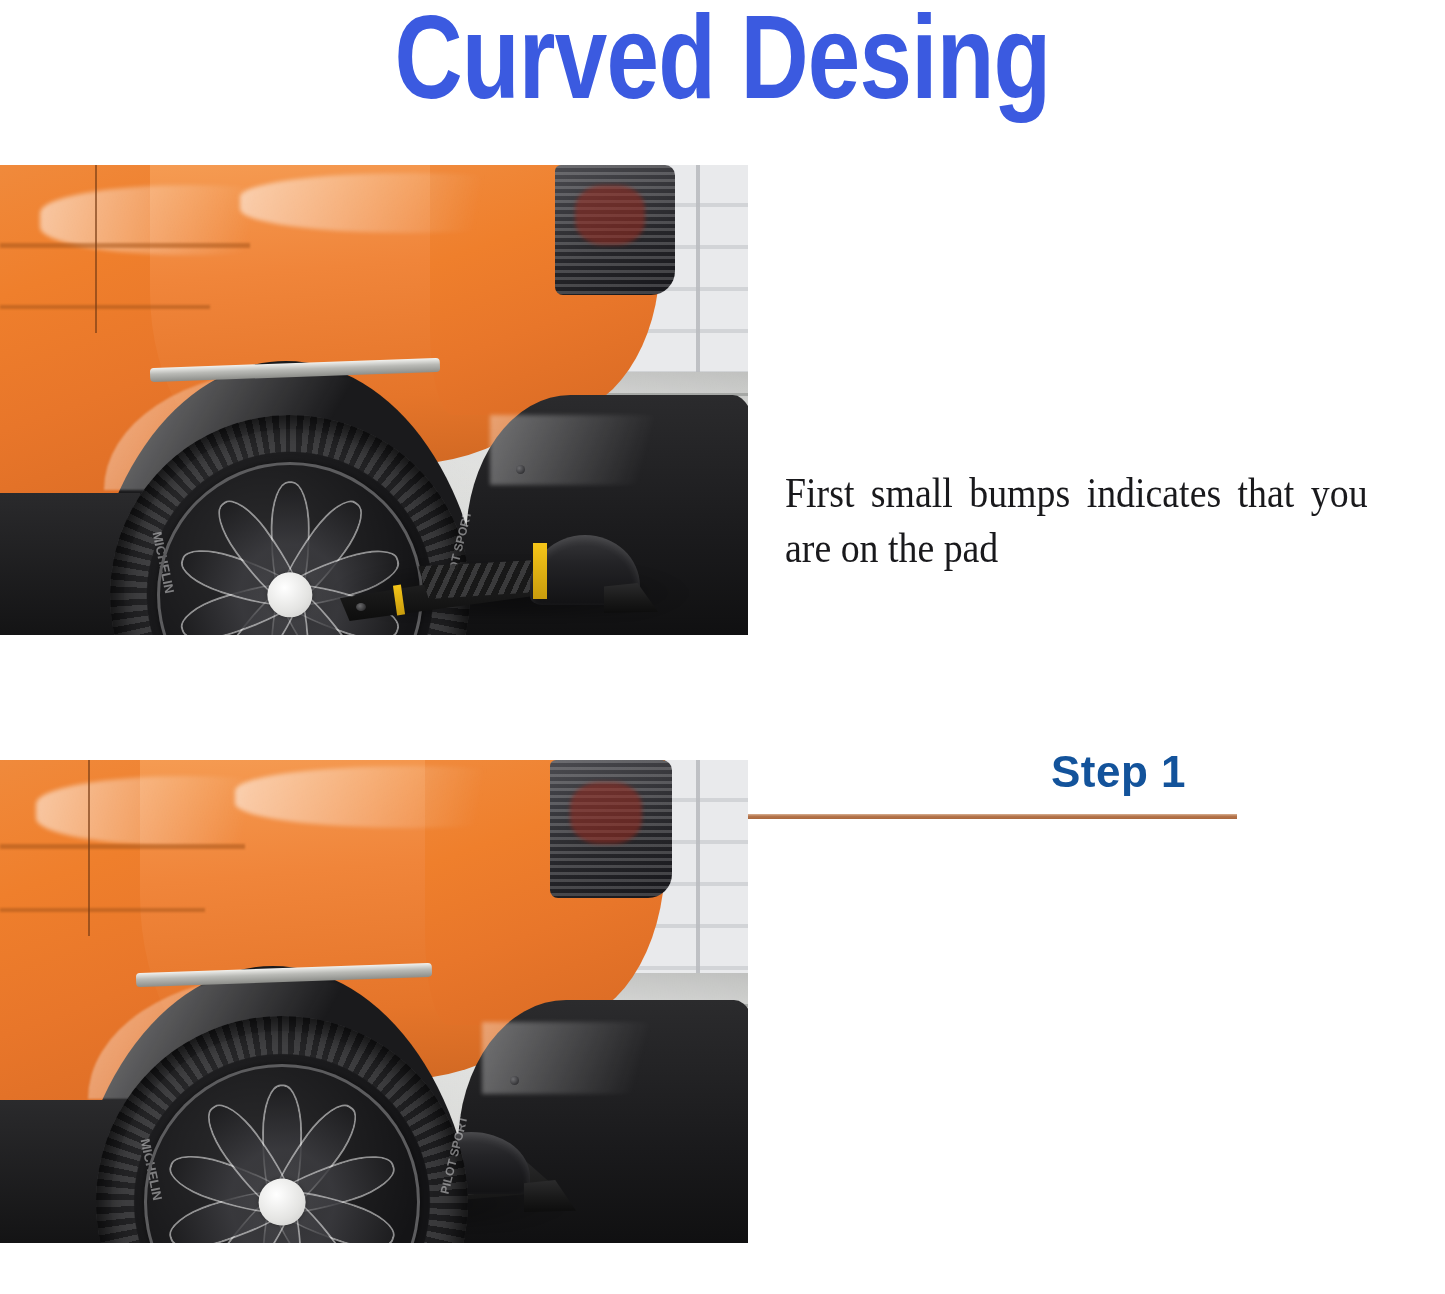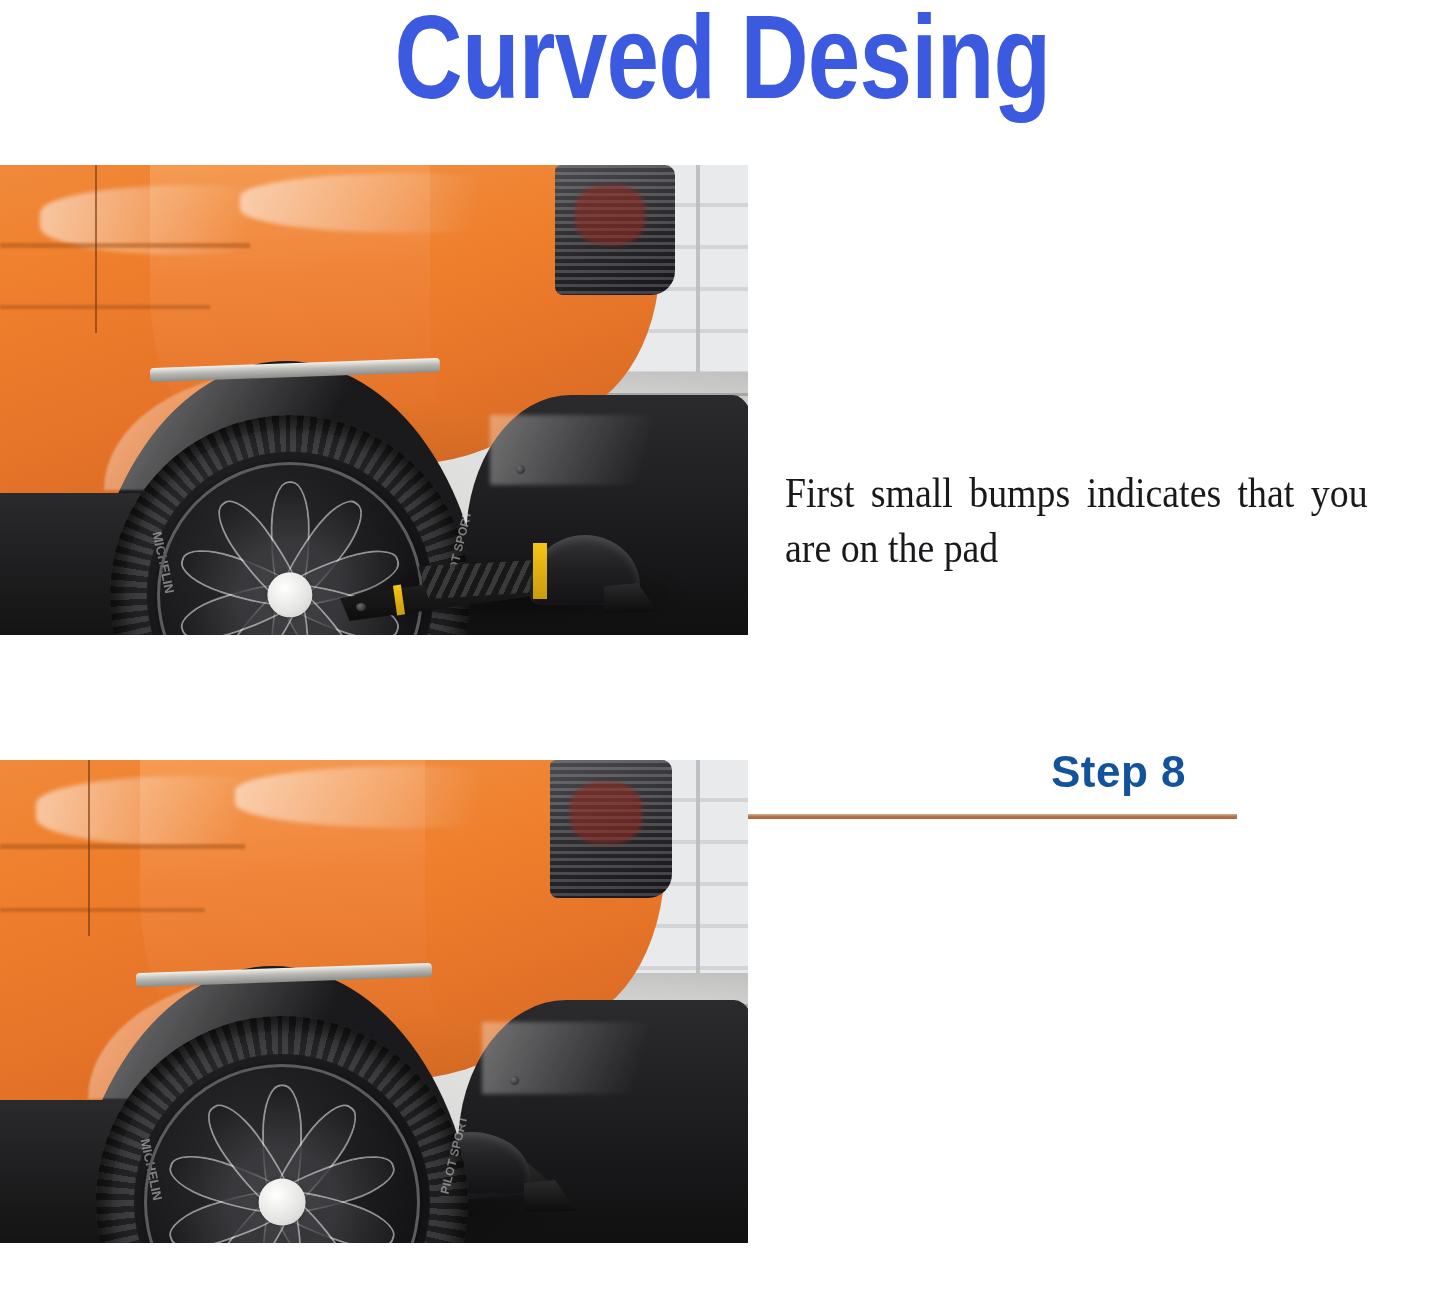--- a/index.html
+++ b/index.html
@@ -328,21 +328,21 @@
     <div class="pad-tread" style="left:418px; top:392px; width:180px; height:42px; clip-path:polygon(6% 100%, 0% 22%, 98% 0%, 100% 74%);"></div>
     <div class="pad-stripe" style="left:395px; top:420px; width:8px; height:30px; transform:rotate(-8deg);"></div>
     <div class="pad-bump" style="left:530px; top:370px; width:110px; height:70px;"></div>
     <div class="pad-stripe" style="left:533px; top:378px; width:14px; height:56px;"></div>
     <div class="pad-bolt" style="left:356px; top:438px;"></div>
     <div class="pad-base" style="left:604px; top:418px; width:54px; height:30px; clip-path:polygon(0% 12%, 62% 0%, 100% 96%, 0% 100%);"></div>
   </div>
 
   <div class="body-text" id="text1">First small bumps indicates that you are on the pad</div>
 
-  <div class="step-label" id="step1">Step 8</div>
+  <div class="step-label" id="step1">Step 1</div>
 
   <div class="divider" id="divider1"></div>
 </div>
 
 <div class="panel" id="panel2">
 
   <div class="photo" id="photo2">
     <div class="wall"></div>
     <div class="ground"></div>
     <div class="ground-seam" style="left:420px; top:244px; width:340px;"></div>

